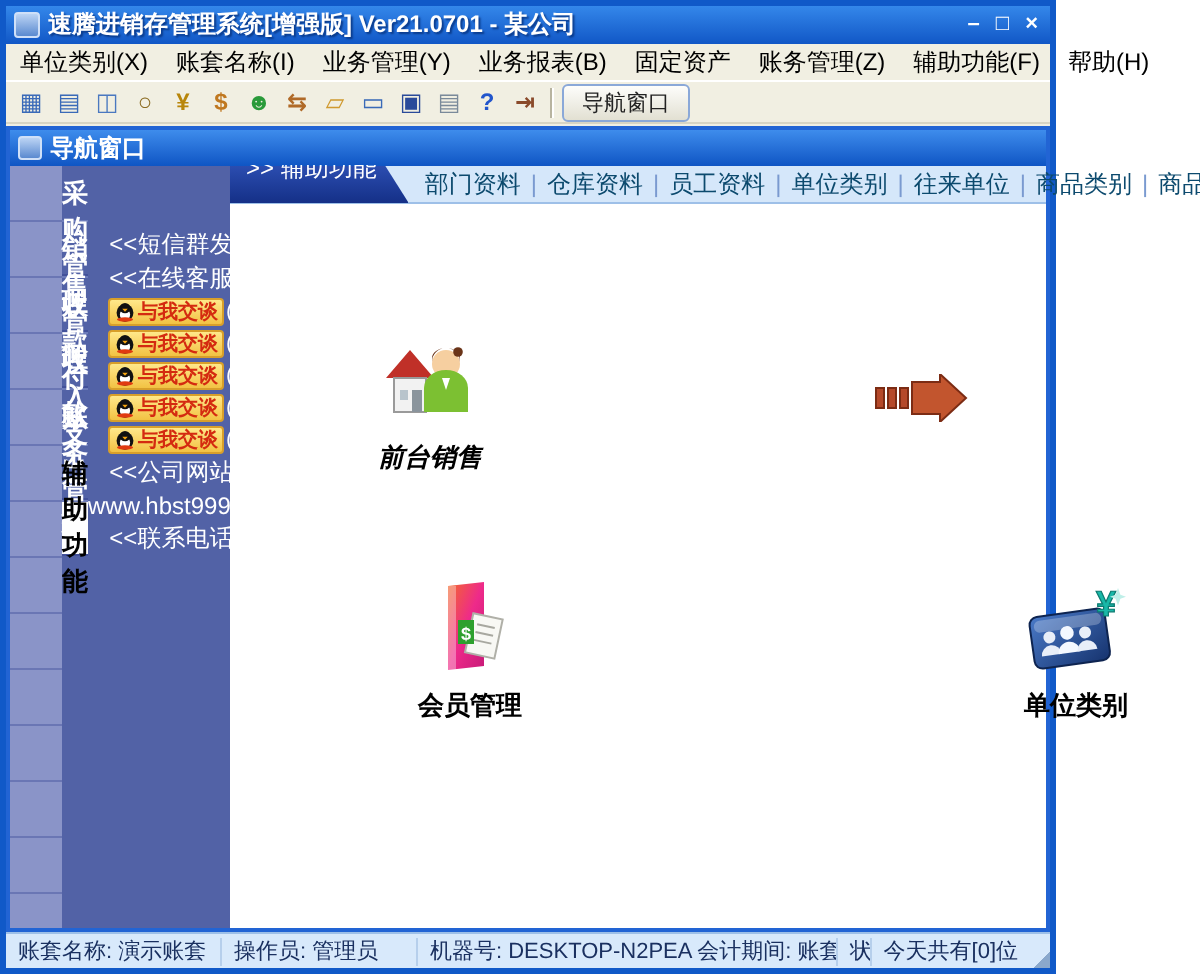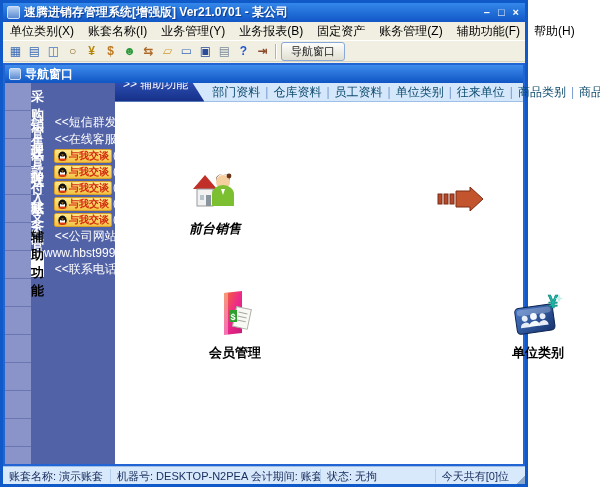--- a/index.html
+++ b/index.html
@@ -328,19 +328,20 @@
             <div class="label">单位类别</div>
           </div>
 
         </div>
       </div>
     </div>
   </div>
 
   <div class="statusbar">
     <span class="sb-cell sb-1">账套名称: 演示账套</span>
+    <span class="sb-cell sb-2">操作员: 管理员</span>
     <span class="sb-cell sb-3">机器号: DESKTOP-N2PEA 会计期间: 账套未启用</span>
     <span class="sb-cell sb-4">状态: 无拘</span>
     <span class="sb-cell sb-5">今天共有[0]位</span>
     <span class="sb-grip"></span>
   </div>
 
 </div>
 
 </body></html>

